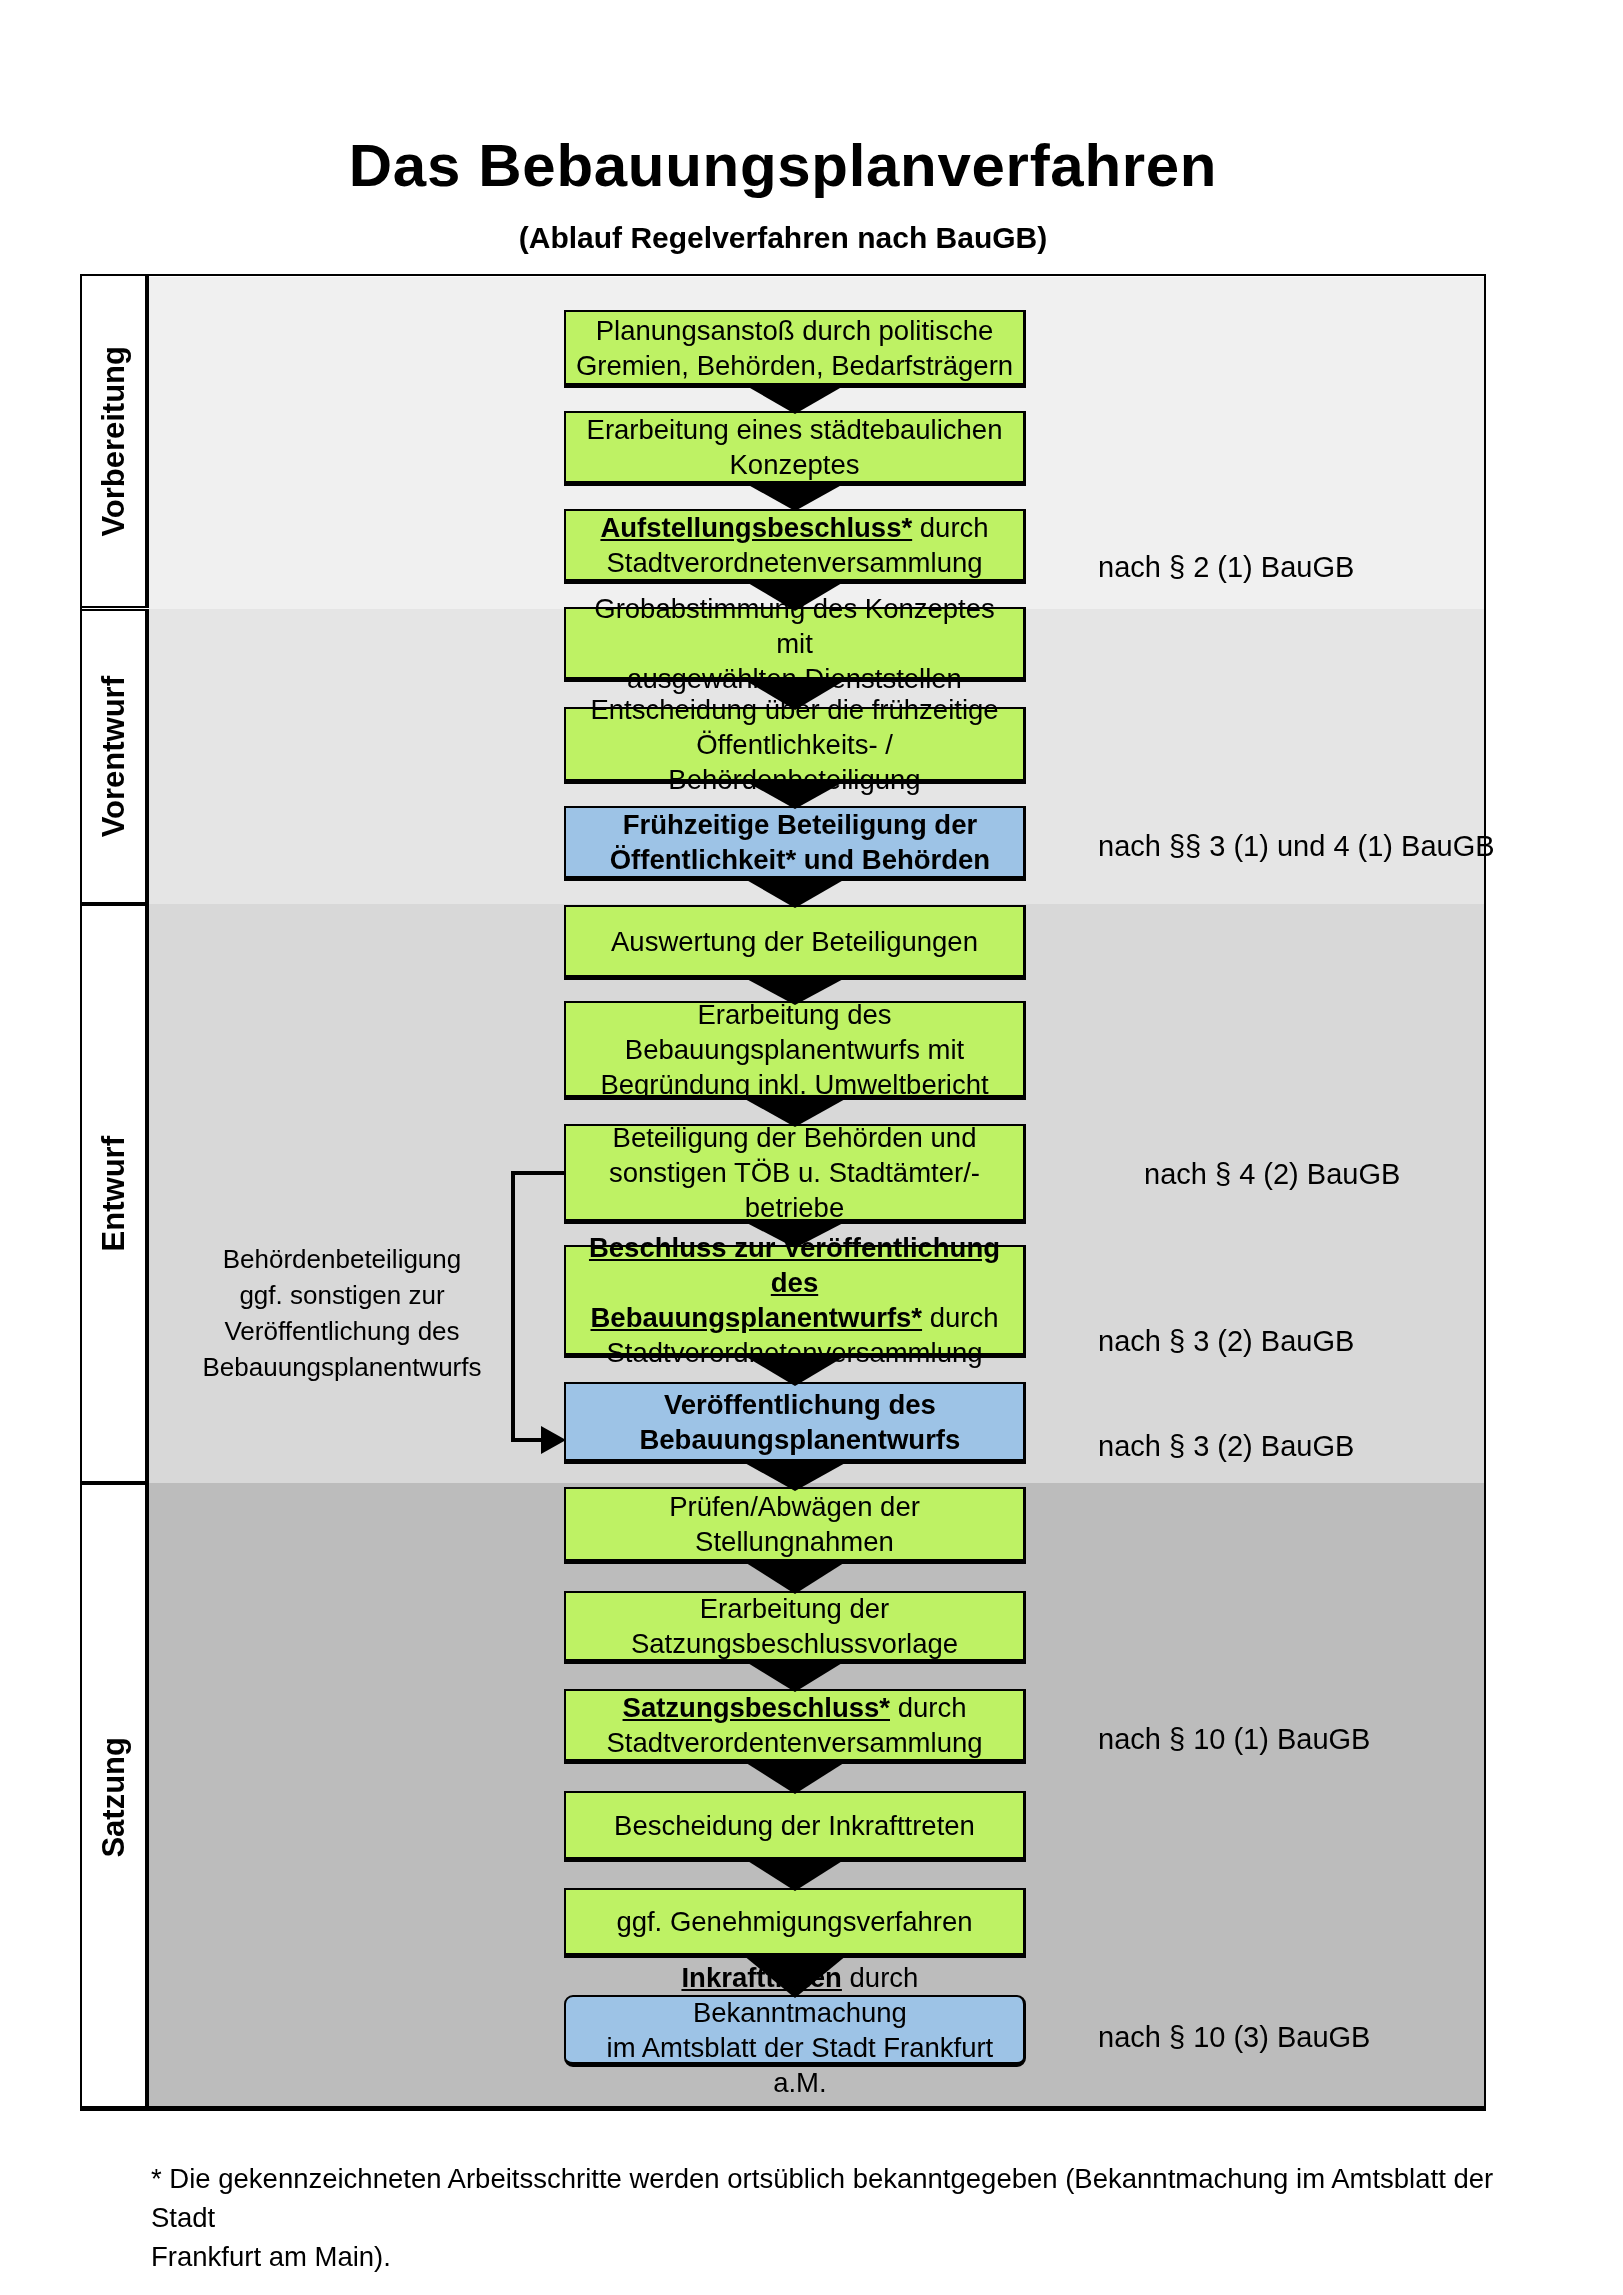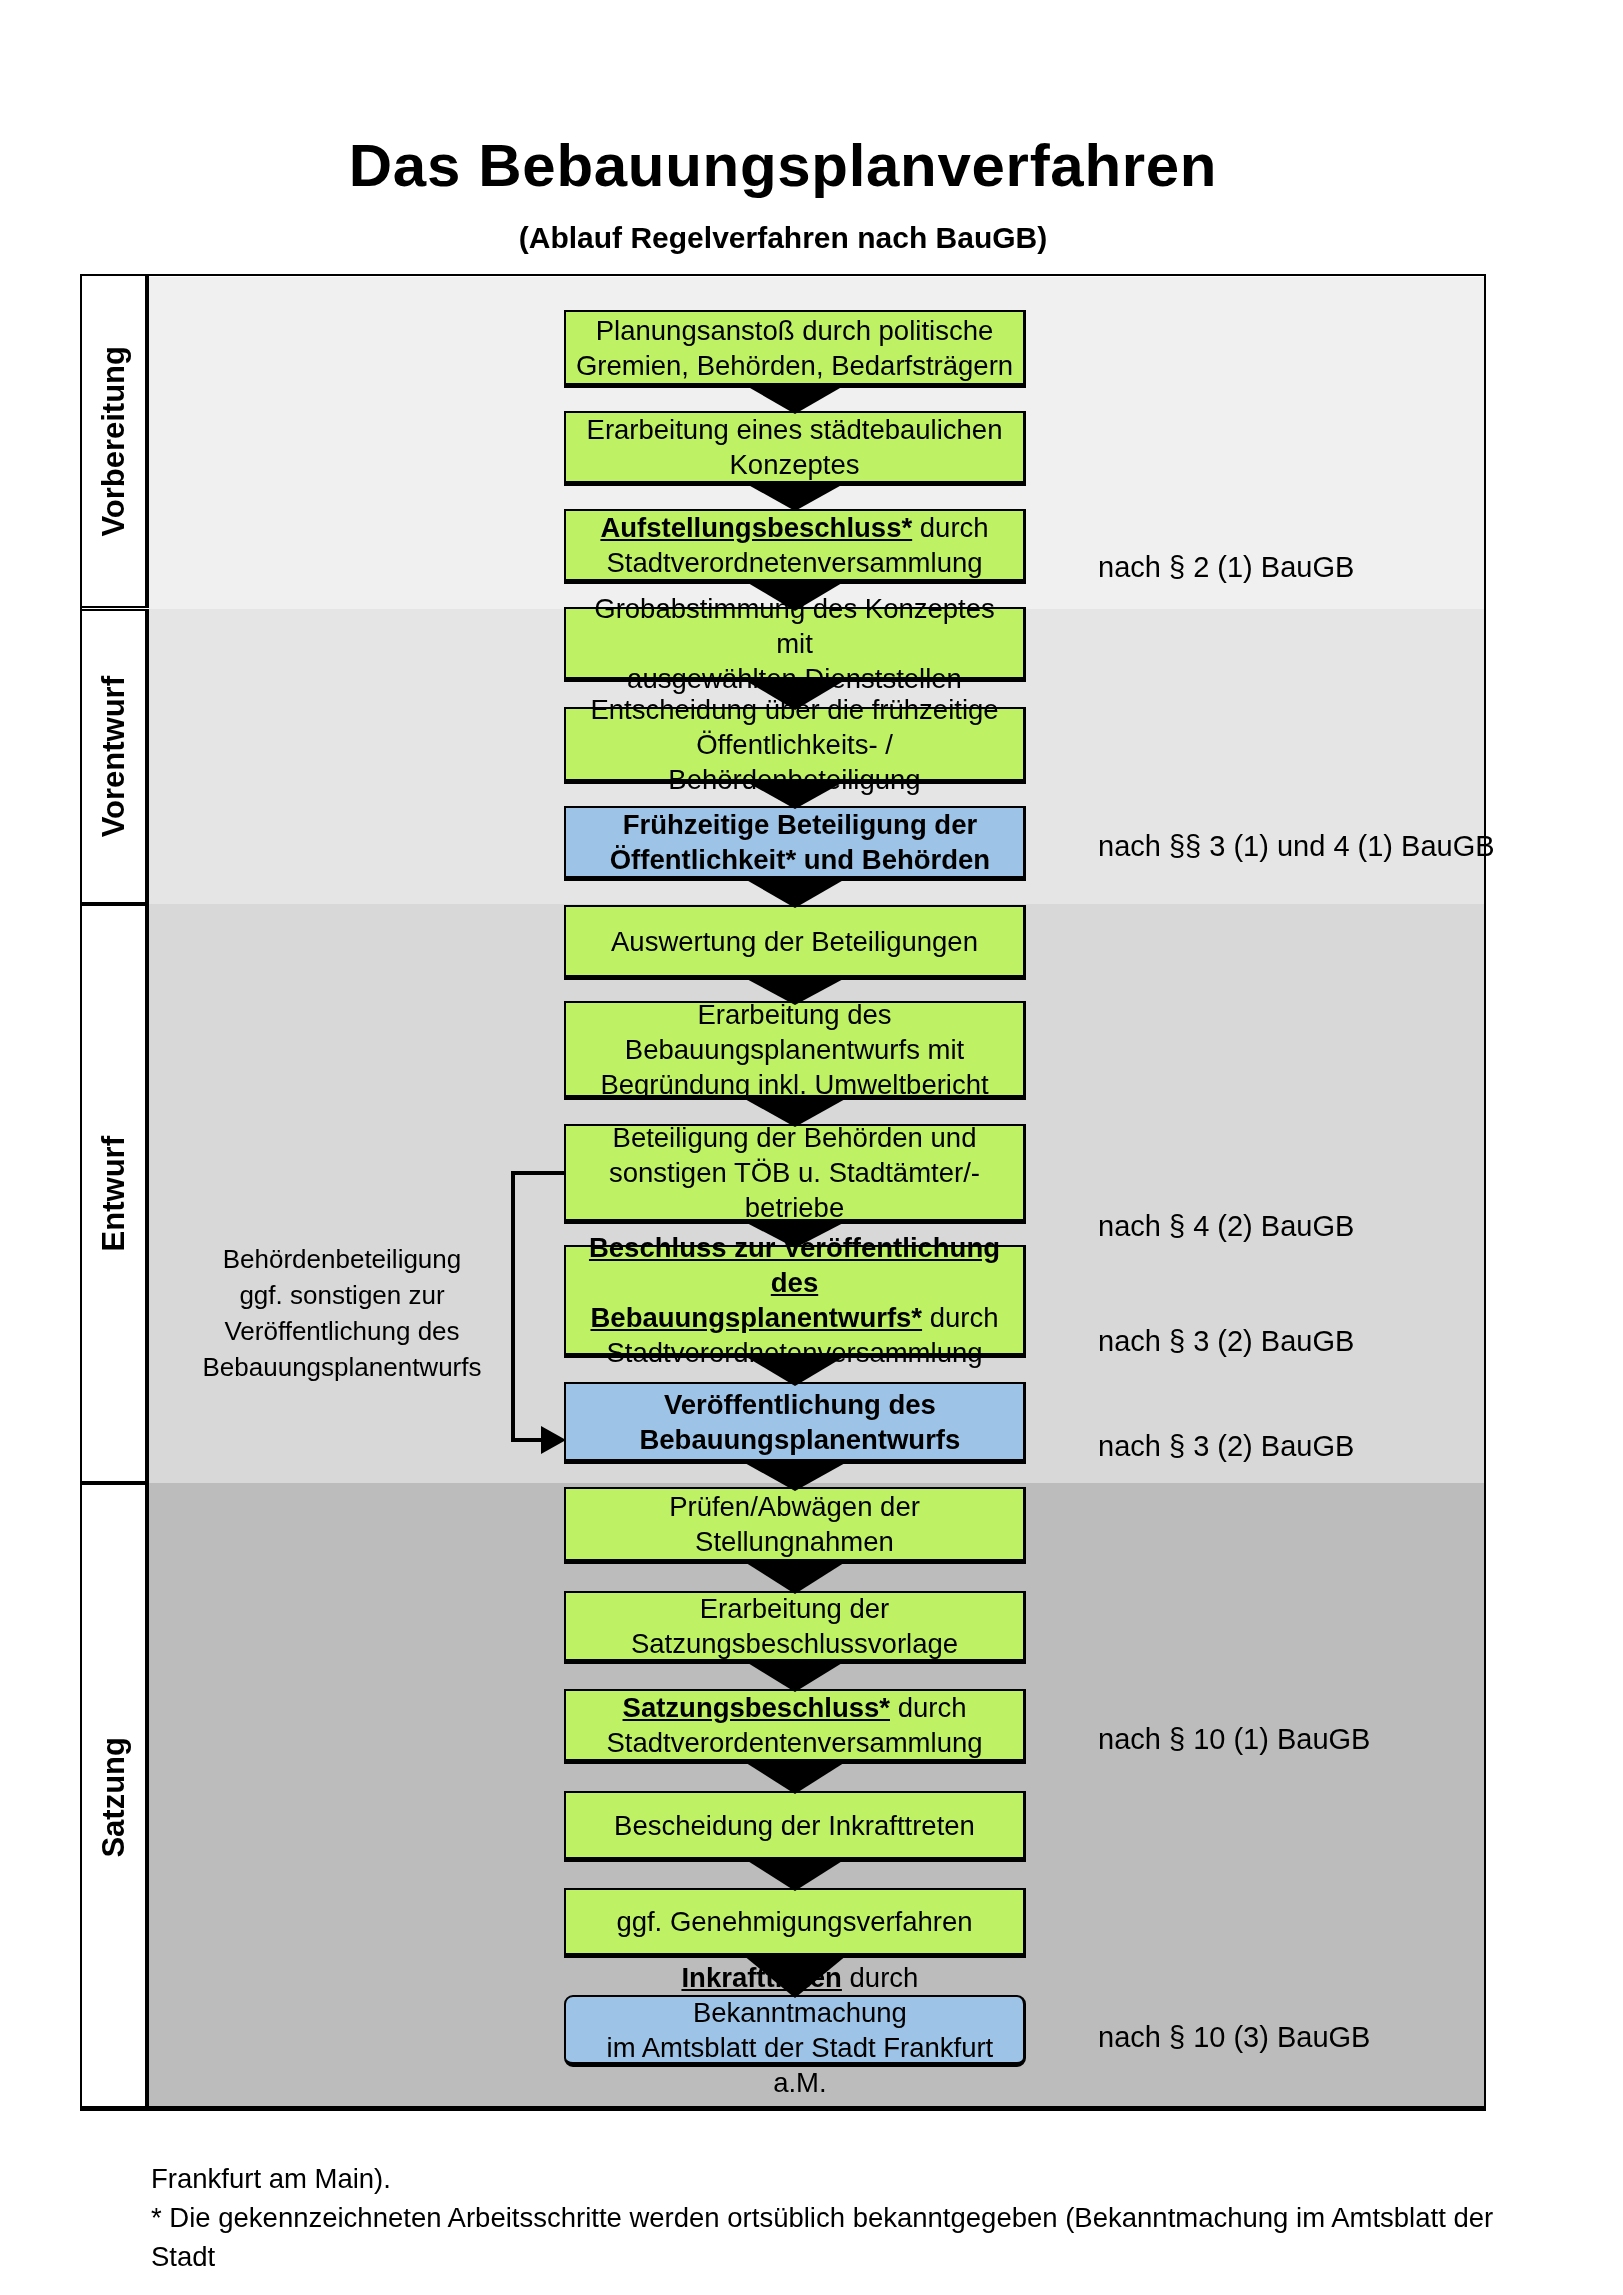--- a/index.html
+++ b/index.html
@@ -175,26 +175,26 @@
       <div class="arrow" style="left: 743px; top: 1462px; border-top: 29px solid rgb(0, 0, 0);"></div>
       <div class="arrow" style="left: 743px; top: 1561px; border-top: 33px solid rgb(0, 0, 0);"></div>
       <div class="arrow" style="left: 743px; top: 1660px; border-top: 32px solid rgb(0, 0, 0);"></div>
       <div class="arrow" style="left: 743px; top: 1761px; border-top: 33px solid rgb(0, 0, 0);"></div>
       <div class="arrow" style="left: 743px; top: 1858px; border-top: 33px solid rgb(0, 0, 0);"></div>
       <div class="arrow" style="left: 743px; top: 1955px; border-top: 43px solid rgb(0, 0, 0);"></div>
     </div>
   <div id="refs">
       <div class="ref" style="top: 549px;">nach § 2 (1) BauGB</div>
       <div class="ref" style="top: 828px;">nach §§ 3 (1) und 4 (1) BauGB</div>
-      <div class="ref" style="top: 1208px;">nach § 4 (2) BauGB</div>
+      <div class="ref" style="top: 1156px; margin-left: 46px;">nach § 4 (2) BauGB</div>
       <div class="ref" style="top: 1323px;">nach § 3 (2) BauGB</div>
       <div class="ref" style="top: 1428px;">nach § 3 (2) BauGB</div>
       <div class="ref" style="top: 1721px;">nach § 10 (1) BauGB</div>
       <div class="ref" style="top: 2019px;">nach § 10 (3) BauGB</div>
     </div>
 
   <div class="footnote">
+    <div>* Die gekennzeichneten Arbeitsschritte werden ortsüblich bekanntgegeben (Bekanntmachung im Amtsblatt der Stadt</div>
     <div>Frankfurt am Main).</div>
-    <div>* Die gekennzeichneten Arbeitsschritte werden ortsüblich bekanntgegeben (Bekanntmachung im Amtsblatt der Stadt</div>
   </div>
 
 </div>
 
 
 </body></html>

